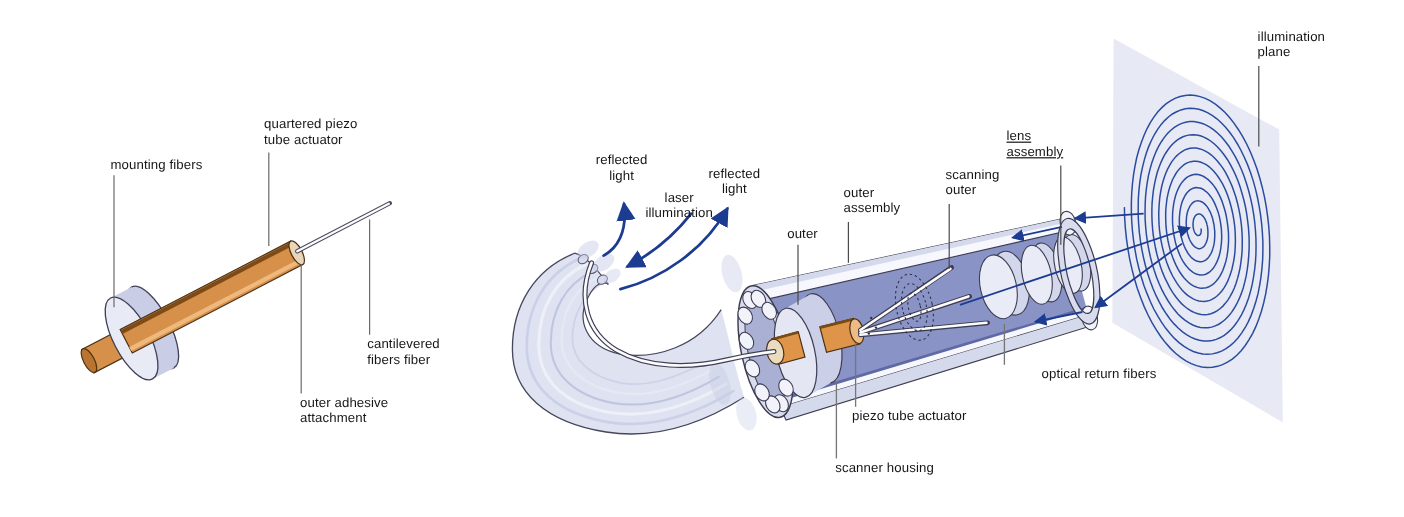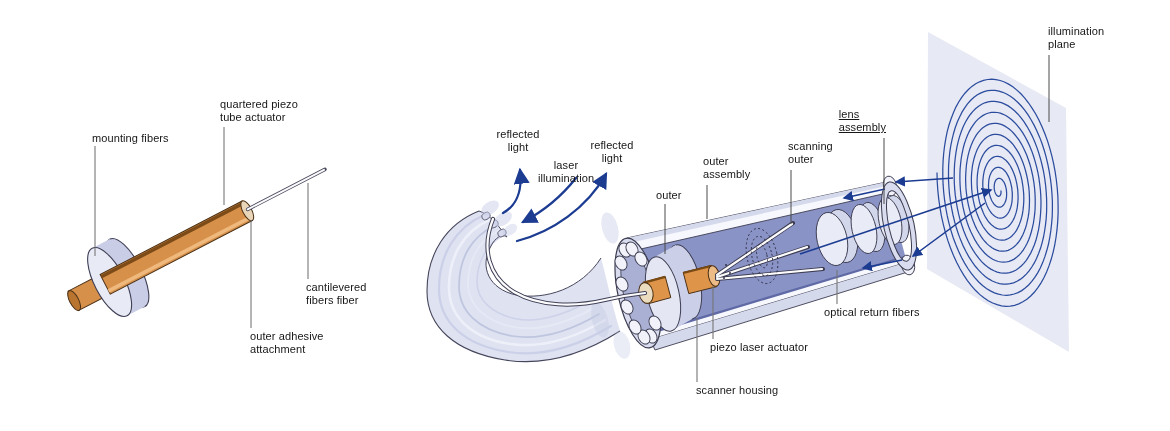--- a/index.html
+++ b/index.html
@@ -222,17 +222,17 @@
 <div class="lbl" style="left:656px;top:189px">outer</div>
 <div class="lbl" style="left:703px;top:155px">outer
 assembly</div>
 <div class="lbl" style="left:788px;top:140px">scanning
 outer</div>
 <div class="lbl right" style="right:284px;top:108px">lens
 assembly</div>
 <div class="lbl" style="left:1048px;top:25px">illumination
 plane</div>
 
-<div class="lbl" style="left:824px;top:306px">optical return fibers</div>
-<div class="lbl" style="left:710px;top:341px">piezo laser actuator</div>
+<div class="lbl" style="left:868px;top:306px">optical return fibers</div>
+<div class="lbl" style="left:710px;top:341px">piezo tube actuator</div>
 <div class="lbl" style="left:696px;top:384px">scanner housing</div>
 
 </div>
 
 </body></html>

